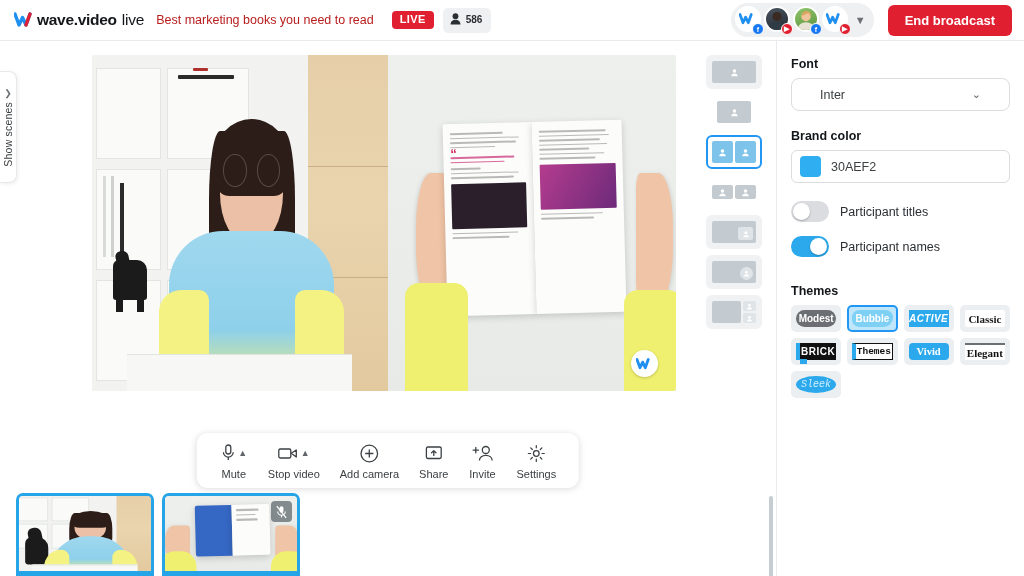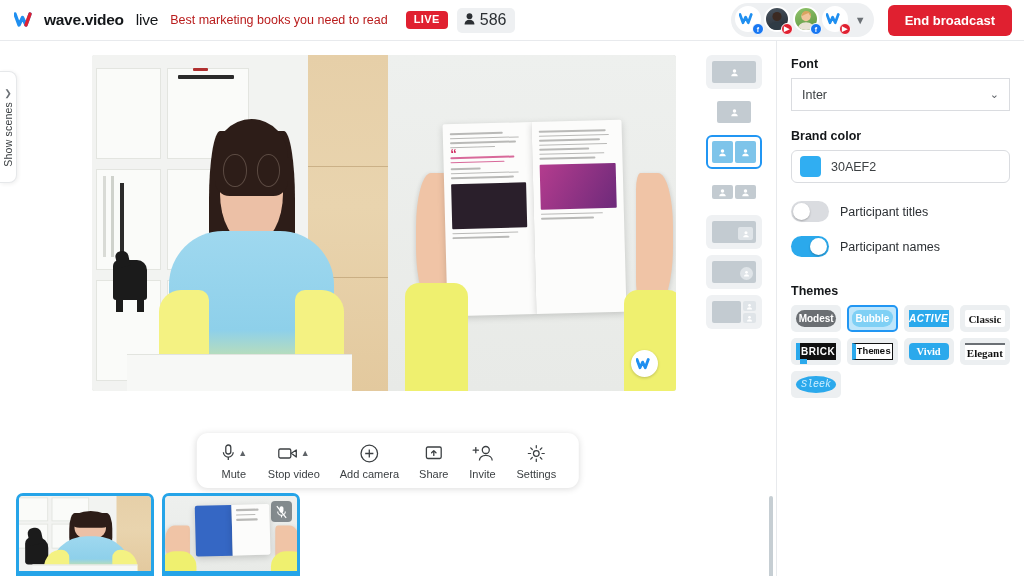--- a/index.html
+++ b/index.html
@@ -14,38 +14,38 @@
 
   
   .header {
     height: 41px; min-height: 41px;
     display: flex; align-items: center;
     padding: 0 12px 0 14px;
     border-bottom: 1px solid #e8eaed;
     background: #fff;
     position: relative; z-index: 20;
   }
-  .brand { display: flex; align-items: center; gap: 8px; }
+  .brand { display: flex; align-items: center; gap: 1px; }
   .brand-logo { width: 22px; height: 16px; position: relative; }
   .brand-text { font-size: 15.5px; font-weight: 700; color: #14171a; letter-spacing: -0.3px; }
   .brand-live { font-size: 15.5px; font-weight: 400; color: #14171a; margin-left: 4px; letter-spacing: -0.2px; }
   .stream-title {
     margin-left: 12px; font-size: 12.5px; color: #b91c1c; white-space: nowrap;
   }
   .live-badge {
     margin-left: 18px;
     background: #e02030; color: #fff;
     font-size: 11px; font-weight: 700; letter-spacing: 0.4px;
     padding: 3px 8px 4px; border-radius: 4px; line-height: 1;
   }
   .viewers {
     margin-left: 9px; display: flex; align-items: center; gap: 5px;
     background: #eef0f2; border-radius: 5px; padding: 3px 9px 4px 7px;
   }
-  .viewers-count { font-size: 16px; font-weight: 400; color: #2b2f33; }
+  .viewers-count { font-size: 10px; font-weight: 700; color: #2b2f33; }
   .header-spacer { flex: 1; }
 
   .destinations {
     display: flex; align-items: center;
     background: #eef0f2; border-radius: 18px; padding: 3px 8px 3px 4px; gap: 1px;
   }
   .dest { position: relative; width: 28px; height: 28px; }
   .dest-av {
     width: 26px; height: 26px; border-radius: 50%;
     border: 2px solid #fff; overflow: hidden;
@@ -230,22 +230,22 @@
   }
 
   
   .panel {
     width: 248px; min-width: 248px;
     background: #fff; border-left: 1px solid #e8eaed;
     padding: 16px 14px 0; overflow: hidden;
   }
   .panel-label { font-size: 12.5px; font-weight: 700; color: #14171a; margin-bottom: 7px; }
   .select {
-    height: 33px; border: 1px solid #dadce0; border-radius: 0;
-    display: flex; align-items: center; padding: 0 10px;
+    height: 33px; border: 1px solid #dadce0; border-radius: 8px;
+    display: flex; align-items: center; padding: 0 28px;
     font-size: 12.5px; color: #3c4043; cursor: pointer; background: #fff;
   }
   .select-chev { margin-left: auto; font-size: 11px; color: #5f6368; }
   .gap-lg { height: 18px; }
   .gap-md { height: 13px; }
   .color-field {
     height: 33px; border: 1px solid #dadce0; border-radius: 6px;
     display: flex; align-items: center; padding: 0 8px; gap: 10px; background: #fff; cursor: pointer;
   }
   .swatch { width: 21px; height: 21px; border-radius: 4px; }

